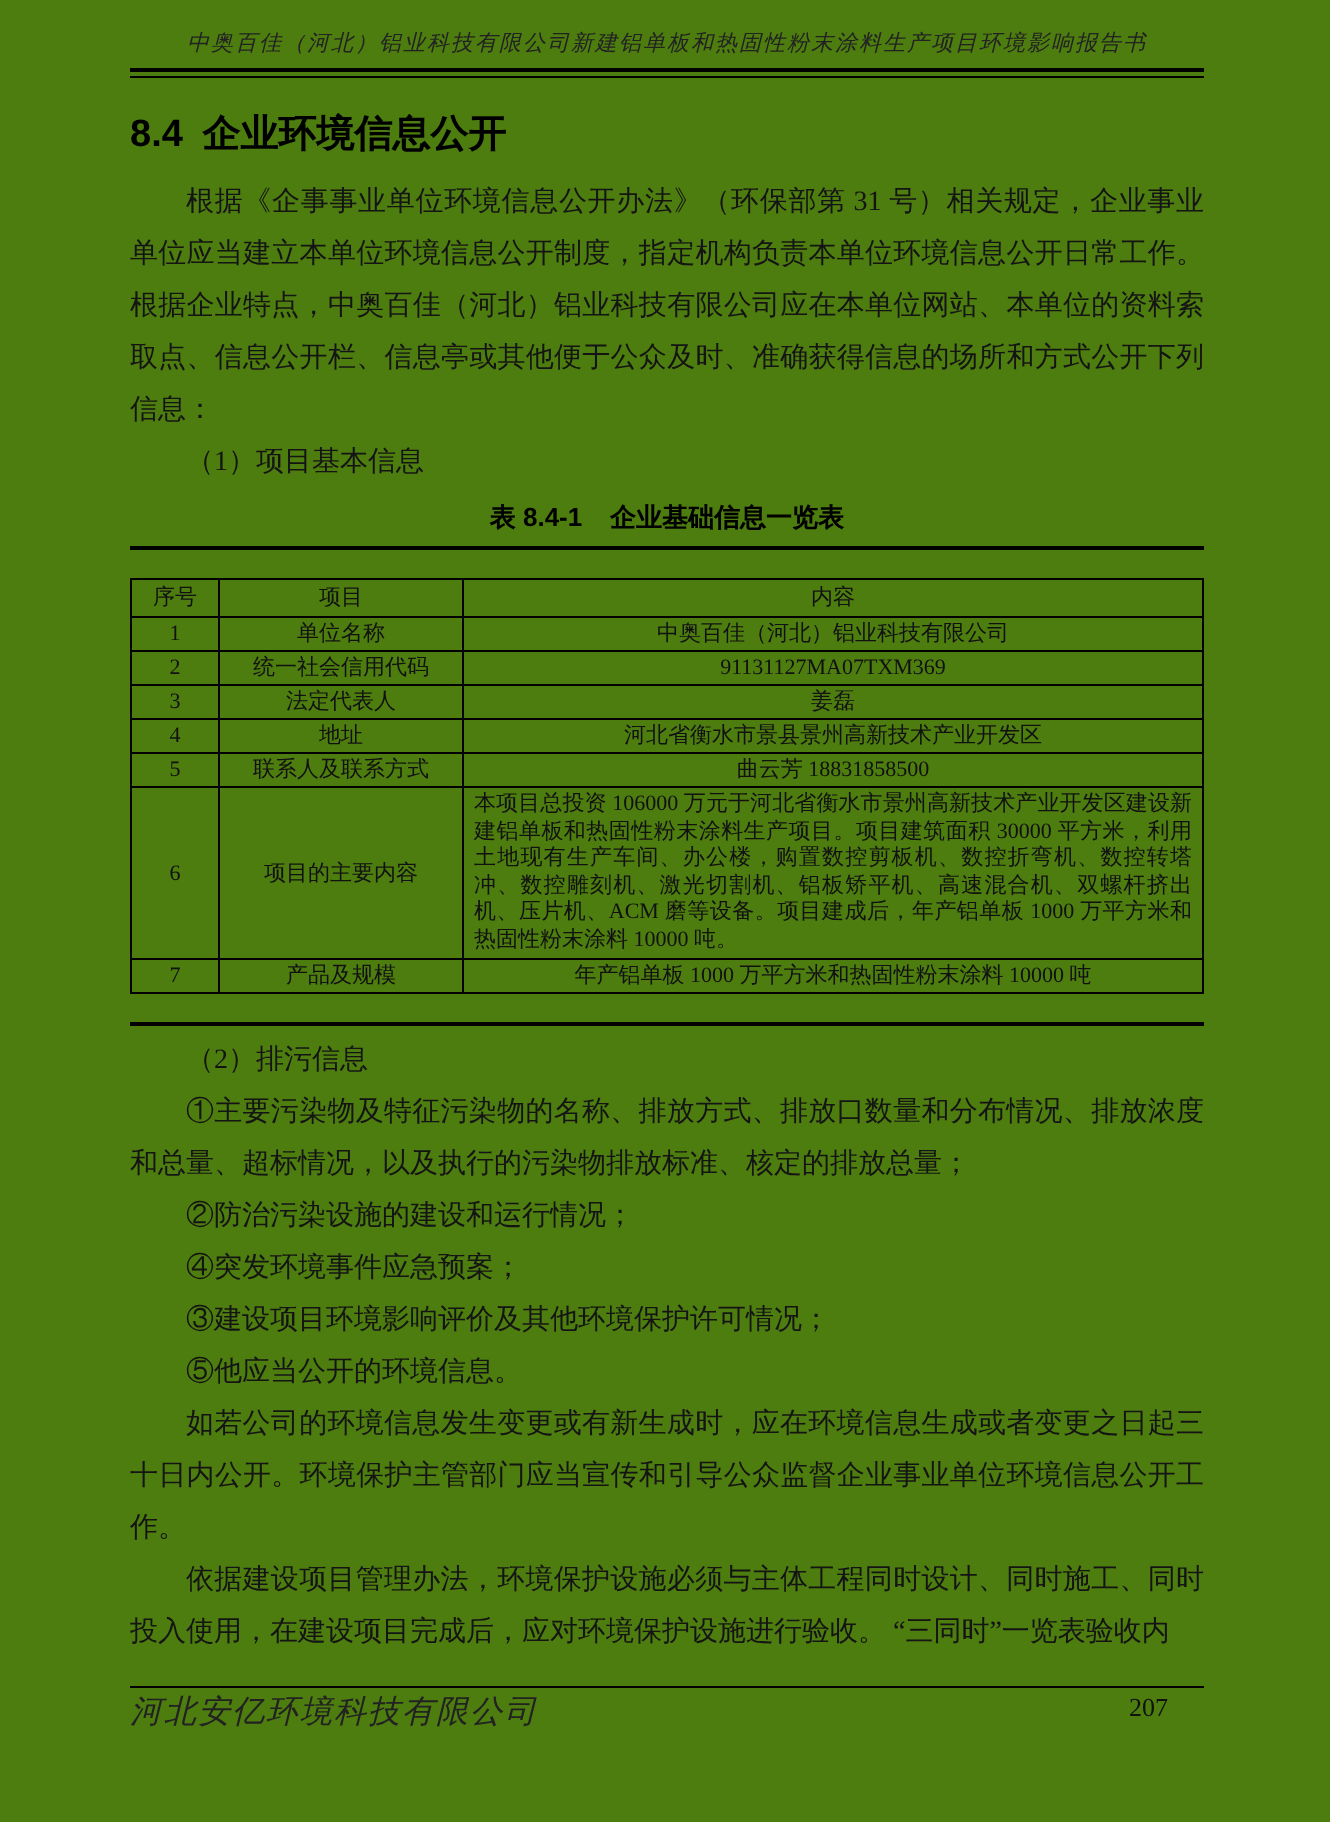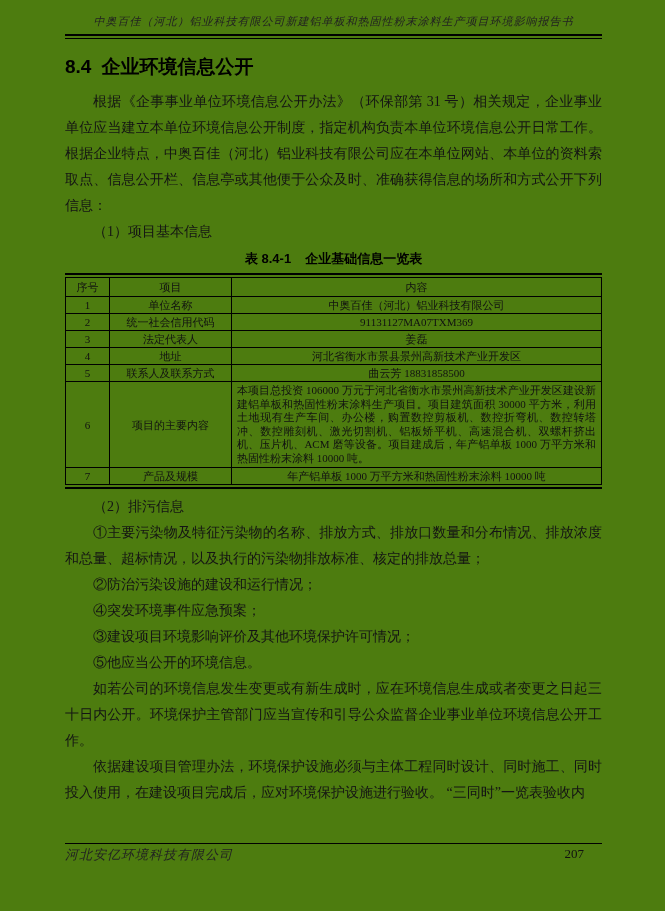--- a/index.html
+++ b/index.html
@@ -47,21 +47,21 @@
     font-size: 13px;
     text-align: center;
     margin: 5px 0 5px 0;
     color: #000;
   }
   .table-caption .cap-label { margin-right: 14px; }
 
   .table-wrap {
     border-top: 2px solid #000;
     border-bottom: 2px solid #000;
-    padding: 2px 0;
+    padding: 14px 0;
   }
   table.info-table {
     width: 100%;
     border-collapse: collapse;
     font-size: 11px;
     color: #111;
   }
   table.info-table th, table.info-table td {
     border: 1px solid #000;
     padding: 1px 4px;
@@ -82,21 +82,21 @@
 
   .footer {
     position: absolute;
     left: 65px; right: 63px; top: 843px;
     border-top: 1px solid #000;
     padding-top: 2px;
     display: flex;
     justify-content: space-between;
     align-items: flex-start;
   }
-  .footer-company { font-size: 13px; font-style: italic; color: #222; letter-spacing: 1px; }
+  .footer-company { font-size: 16px; font-style: italic; color: #222; letter-spacing: 1px; }
   .footer-page { font-size: 13px; color: #111; margin-right: 18px; }
 </style>
 </head>
 <body>
 
 <div class="page">
 
   <div class="doc-header-title">中奥百佳（河北）铝业科技有限公司新建铝单板和热固性粉末涂料生产项目环境影响报告书</div>
   <div class="rule-thick"></div>
   <div class="rule-thin"></div>

